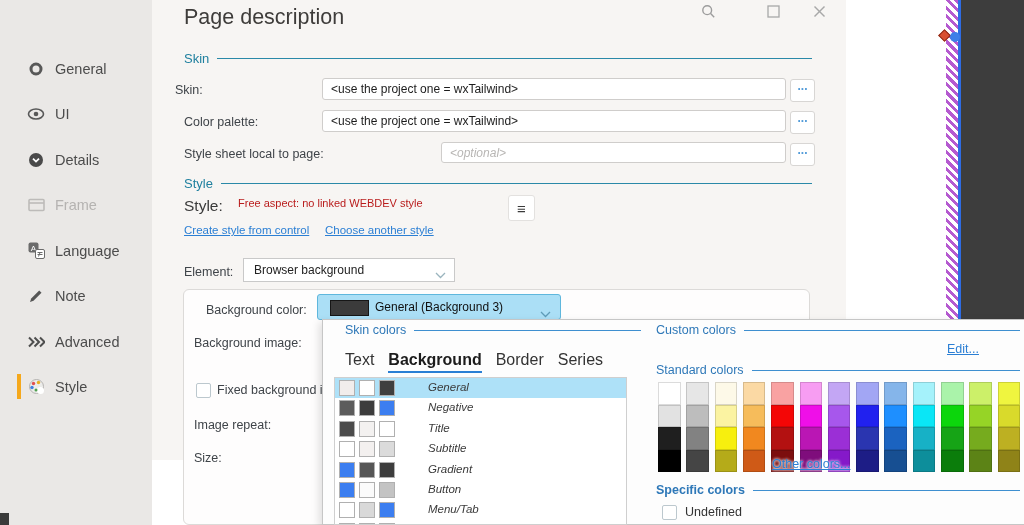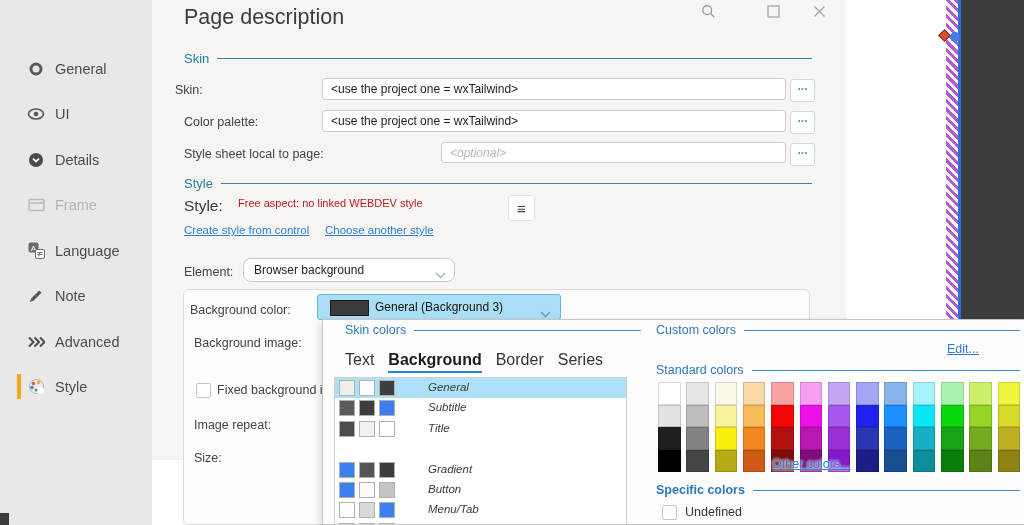--- a/index.html
+++ b/index.html
@@ -25,21 +25,21 @@
   .inputbox{position:absolute;background:#fff;border:1px solid #cfcdcb;border-radius:3px;
             font-family:"Liberation Sans",sans-serif;font-size:12px;color:#1c1c1c;padding:0 8px;}
   .inputbox::placeholder{color:#b8b6b4;font-style:italic;}
   .browse{position:absolute;width:23px;height:21px;background:#fff;border:1px solid #d8d6d4;border-radius:3px;
           color:#4f9ad8;font-weight:bold;font-size:12px;line-height:13px;text-align:center;cursor:pointer;}
   .stylelbl{position:absolute;font-size:15.5px;color:#3a3a3a;}
   .styleval{position:absolute;font-size:11px;color:#b91c1c;}
   .menubtn{position:absolute;width:25px;height:24px;background:#fff;border:1px solid #e3e1df;border-radius:3px;
            display:flex;align-items:center;justify-content:center;font-size:15px;color:#3a3a3a;cursor:pointer;}
   .link{position:absolute;font-size:11.5px;color:#2b7fd4;text-decoration:underline;cursor:pointer;white-space:nowrap;}
-  .select{position:absolute;background:#fff;border:1px solid #c9c9c9;border-radius:8px;display:flex;
+  .select{position:absolute;background:#fff;border:1px solid #c9c9c9;border-radius:0;display:flex;
           align-items:center;font-size:12px;color:#222;padding-left:10px;box-sizing:border-box;cursor:pointer;}
   .select .chev{position:absolute;right:8px;top:9px;}
 
   .grouppanel{position:absolute;left:31px;top:289px;width:627px;height:236px;background:#fefdfd;
               border:1px solid #dcdad8;border-radius:6px;box-sizing:border-box;}
   .combo{position:absolute;left:133px;top:4px;width:244px;height:26px;background:#abdff6;border:1px solid #5fb7dd;
          border-radius:3px;box-sizing:border-box;display:flex;align-items:center;cursor:pointer;}
   .combo .swatch{position:absolute;left:12px;top:5px;width:37px;height:14px;background:#3b3b3b;border:1px solid #161616;}
   .combo .combotext{position:absolute;left:57px;font-size:12px;color:#101010;white-space:nowrap;}
   .combo .chev{position:absolute;right:9px;top:9px;}
@@ -215,21 +215,21 @@
     <div class="select" style="left:91px;top:258px;width:212px;height:24px;">
       <span>Browser background</span>
       <span class="chev">
         <svg width="11" height="7" viewBox="0 0 11 7">
             <path d="M1 1 l4.5 4.5 L10 1" stroke="#9ab4be" stroke-width="1.3" fill="none"></path>
           </svg>
       </span>
     </div>
 
     <div class="grouppanel">
-      <div class="lbl" style="left:6px;top:13px;">Background color:</div>
+      <div class="lbl" style="left:22px;top:13px;">Background color:</div>
       <div class="combo">
         <span class="swatch" style="background: rgb(59, 59, 59);"></span>
         <span class="combotext">General (Background 3)</span>
         <span class="chev">
           <svg width="11" height="7" viewBox="0 0 11 7">
               <path d="M1 1 l4.5 4.5 L10 1" stroke="#5f9cb8" stroke-width="1.3" fill="none"></path>
             </svg>
         </span>
       </div>
       <div class="lbl" style="left:10px;top:46px;">Background image:</div>
@@ -263,27 +263,33 @@
         <div class="lrow sel" style="top: 0px;">
           <span class="sw" style="left: 4px; background: rgb(241, 237, 236);"></span>
           <span class="sw" style="left: 24px; background: rgb(255, 255, 255);"></span>
           <span class="sw" style="left: 44px; background: rgb(63, 63, 63);"></span>
           <span class="rname">General</span>
         </div>
         <div class="lrow" style="top: 20.4px;">
           <span class="sw" style="left: 4px; background: rgb(92, 92, 92);"></span>
           <span class="sw" style="left: 24px; background: rgb(61, 61, 61);"></span>
           <span class="sw" style="left: 44px; background: rgb(60, 126, 240);"></span>
-          <span class="rname">Subtitle</span>
+          <span class="rname">Negative</span>
         </div>
         <div class="lrow" style="top: 40.8px;">
           <span class="sw" style="left: 4px; background: rgb(76, 76, 76);"></span>
           <span class="sw" style="left: 24px; background: rgb(243, 241, 240);"></span>
           <span class="sw" style="left: 44px; background: rgb(255, 255, 255);"></span>
           <span class="rname">Title</span>
+        </div>
+        <div class="lrow" style="top: 61.2px;">
+          <span class="sw" style="left: 4px; background: rgb(255, 255, 255);"></span>
+          <span class="sw" style="left: 24px; background: rgb(243, 240, 239);"></span>
+          <span class="sw" style="left: 44px; background: rgb(219, 219, 219);"></span>
+          <span class="rname">Subtitle</span>
         </div>
         <div class="lrow" style="top: 81.6px;">
           <span class="sw" style="left: 4px; background: rgb(60, 126, 240);"></span>
           <span class="sw" style="left: 24px; background: rgb(86, 86, 86);"></span>
           <span class="sw" style="left: 44px; background: rgb(61, 61, 61);"></span>
           <span class="rname">Gradient</span>
         </div>
         <div class="lrow" style="top: 102px;">
           <span class="sw" style="left: 4px; background: rgb(60, 126, 240);"></span>
           <span class="sw" style="left: 24px; background: rgb(251, 251, 251);"></span>

